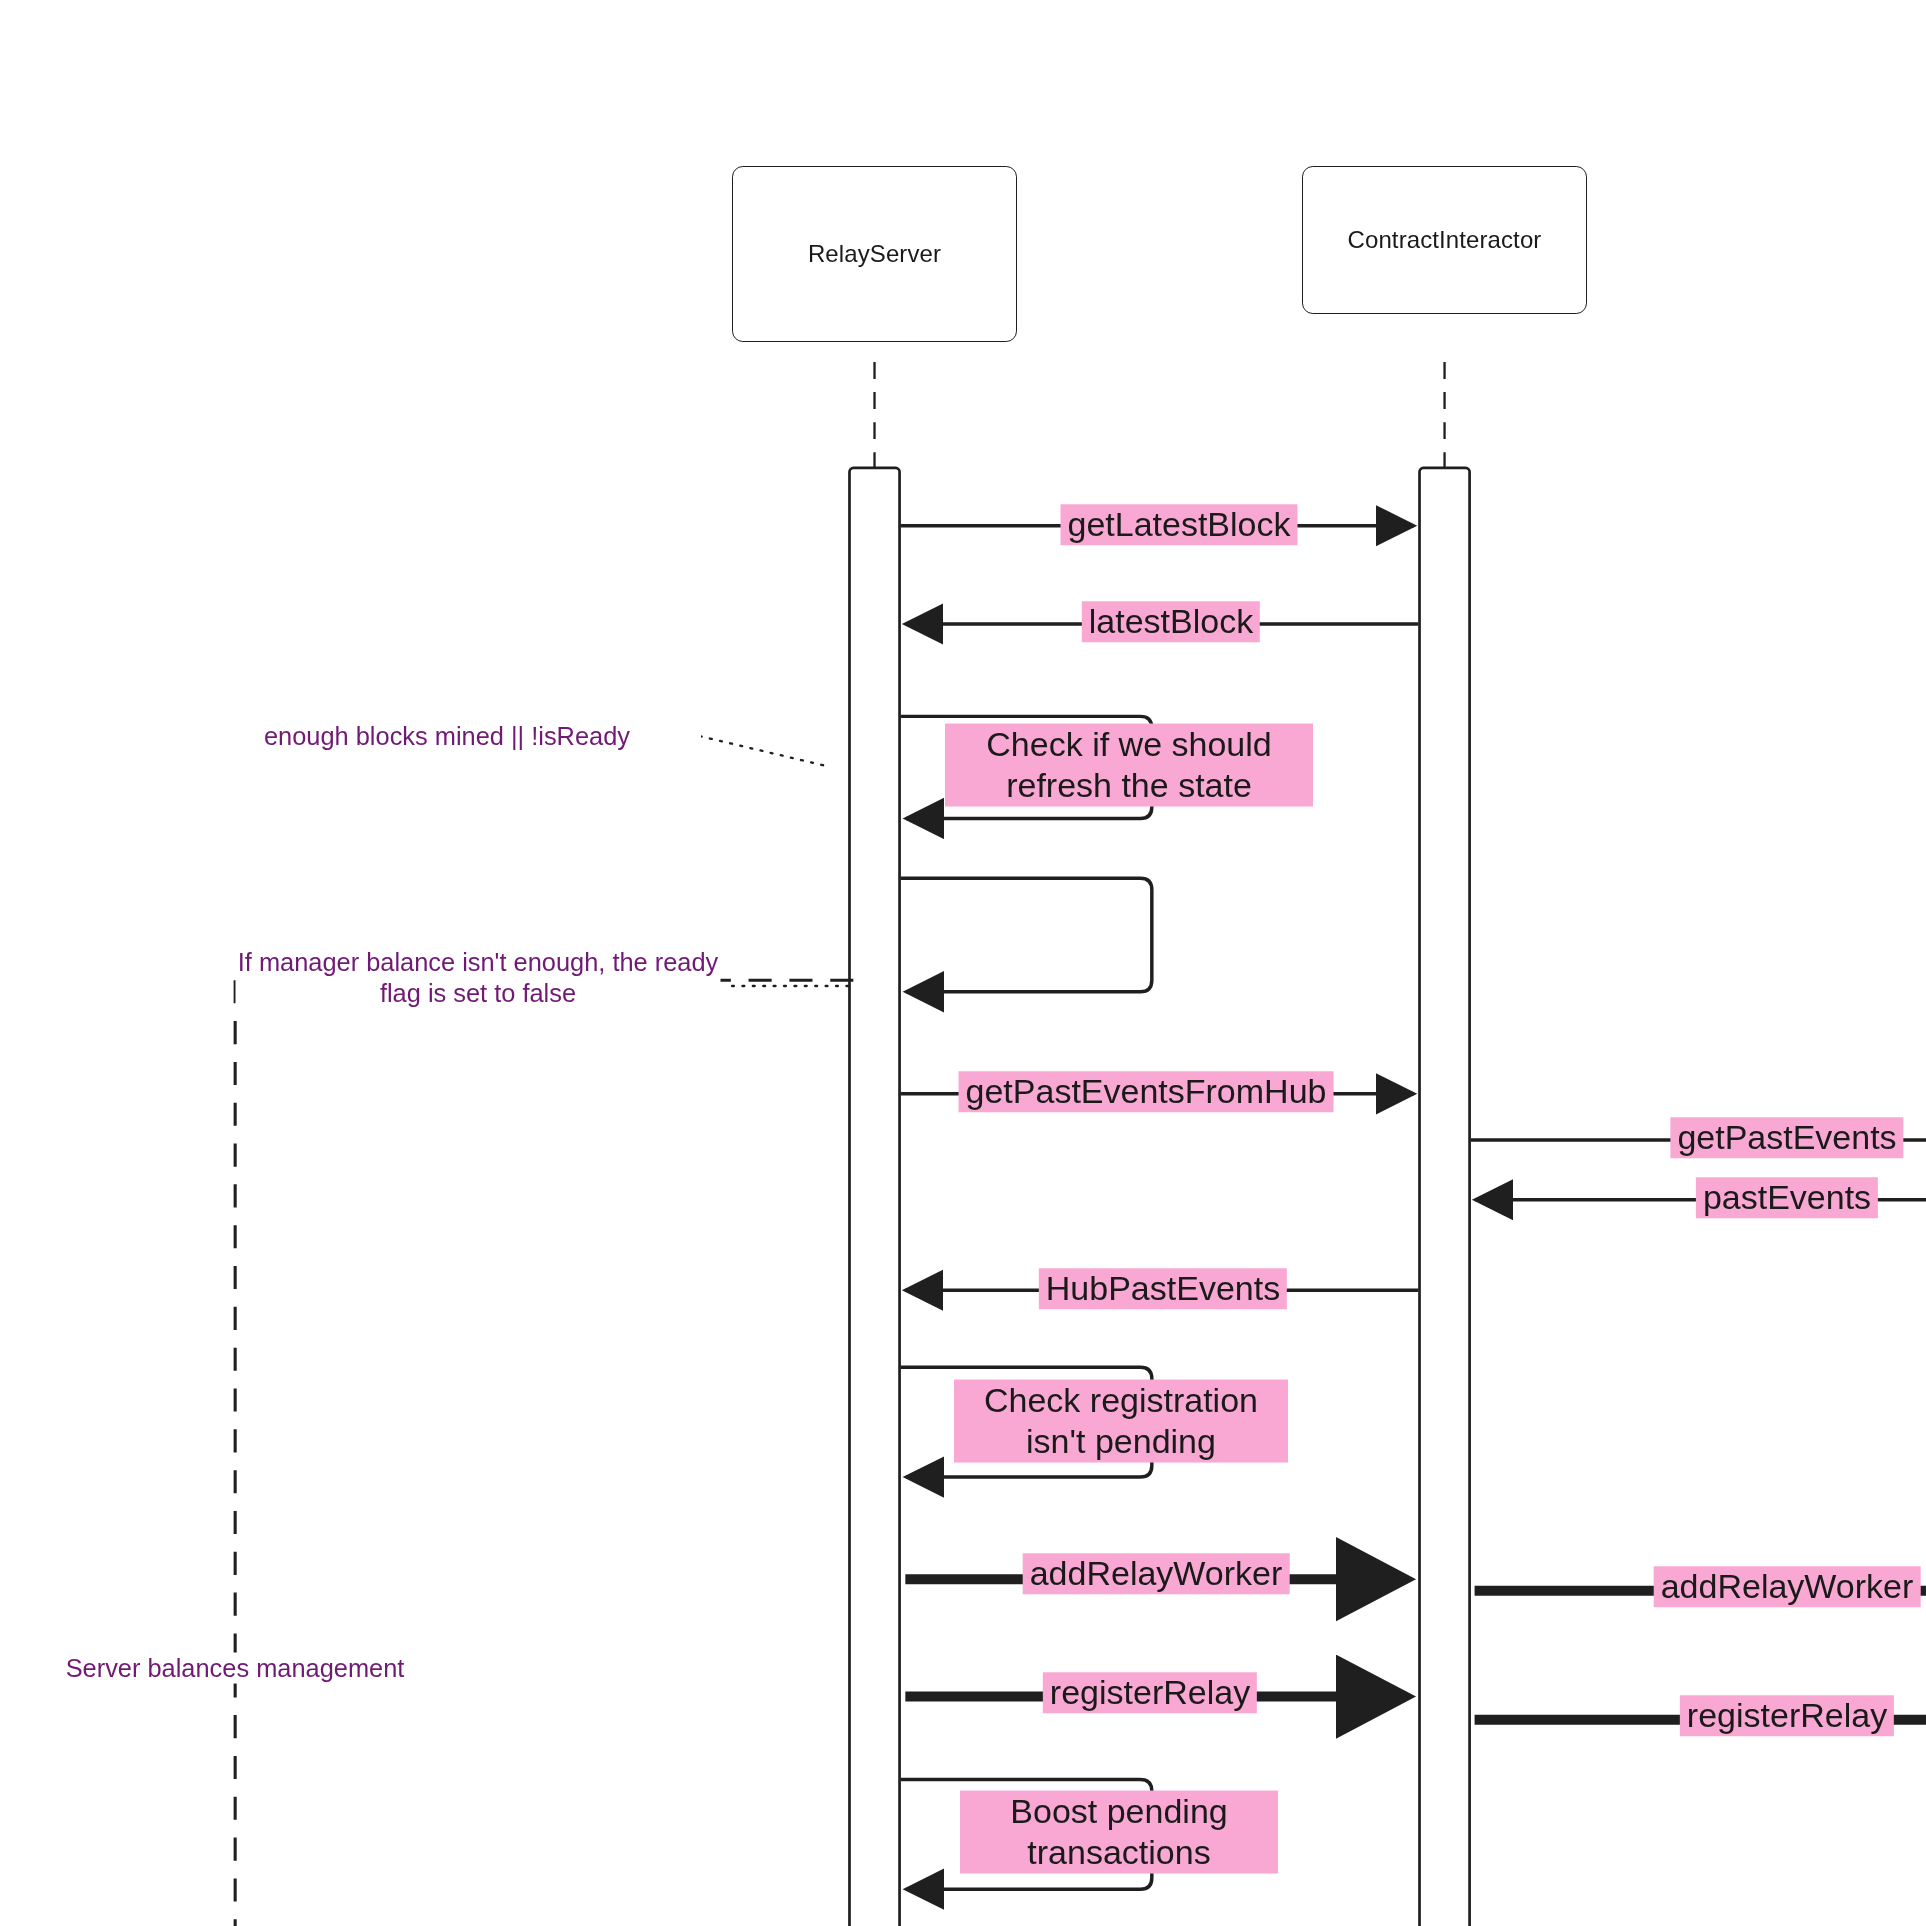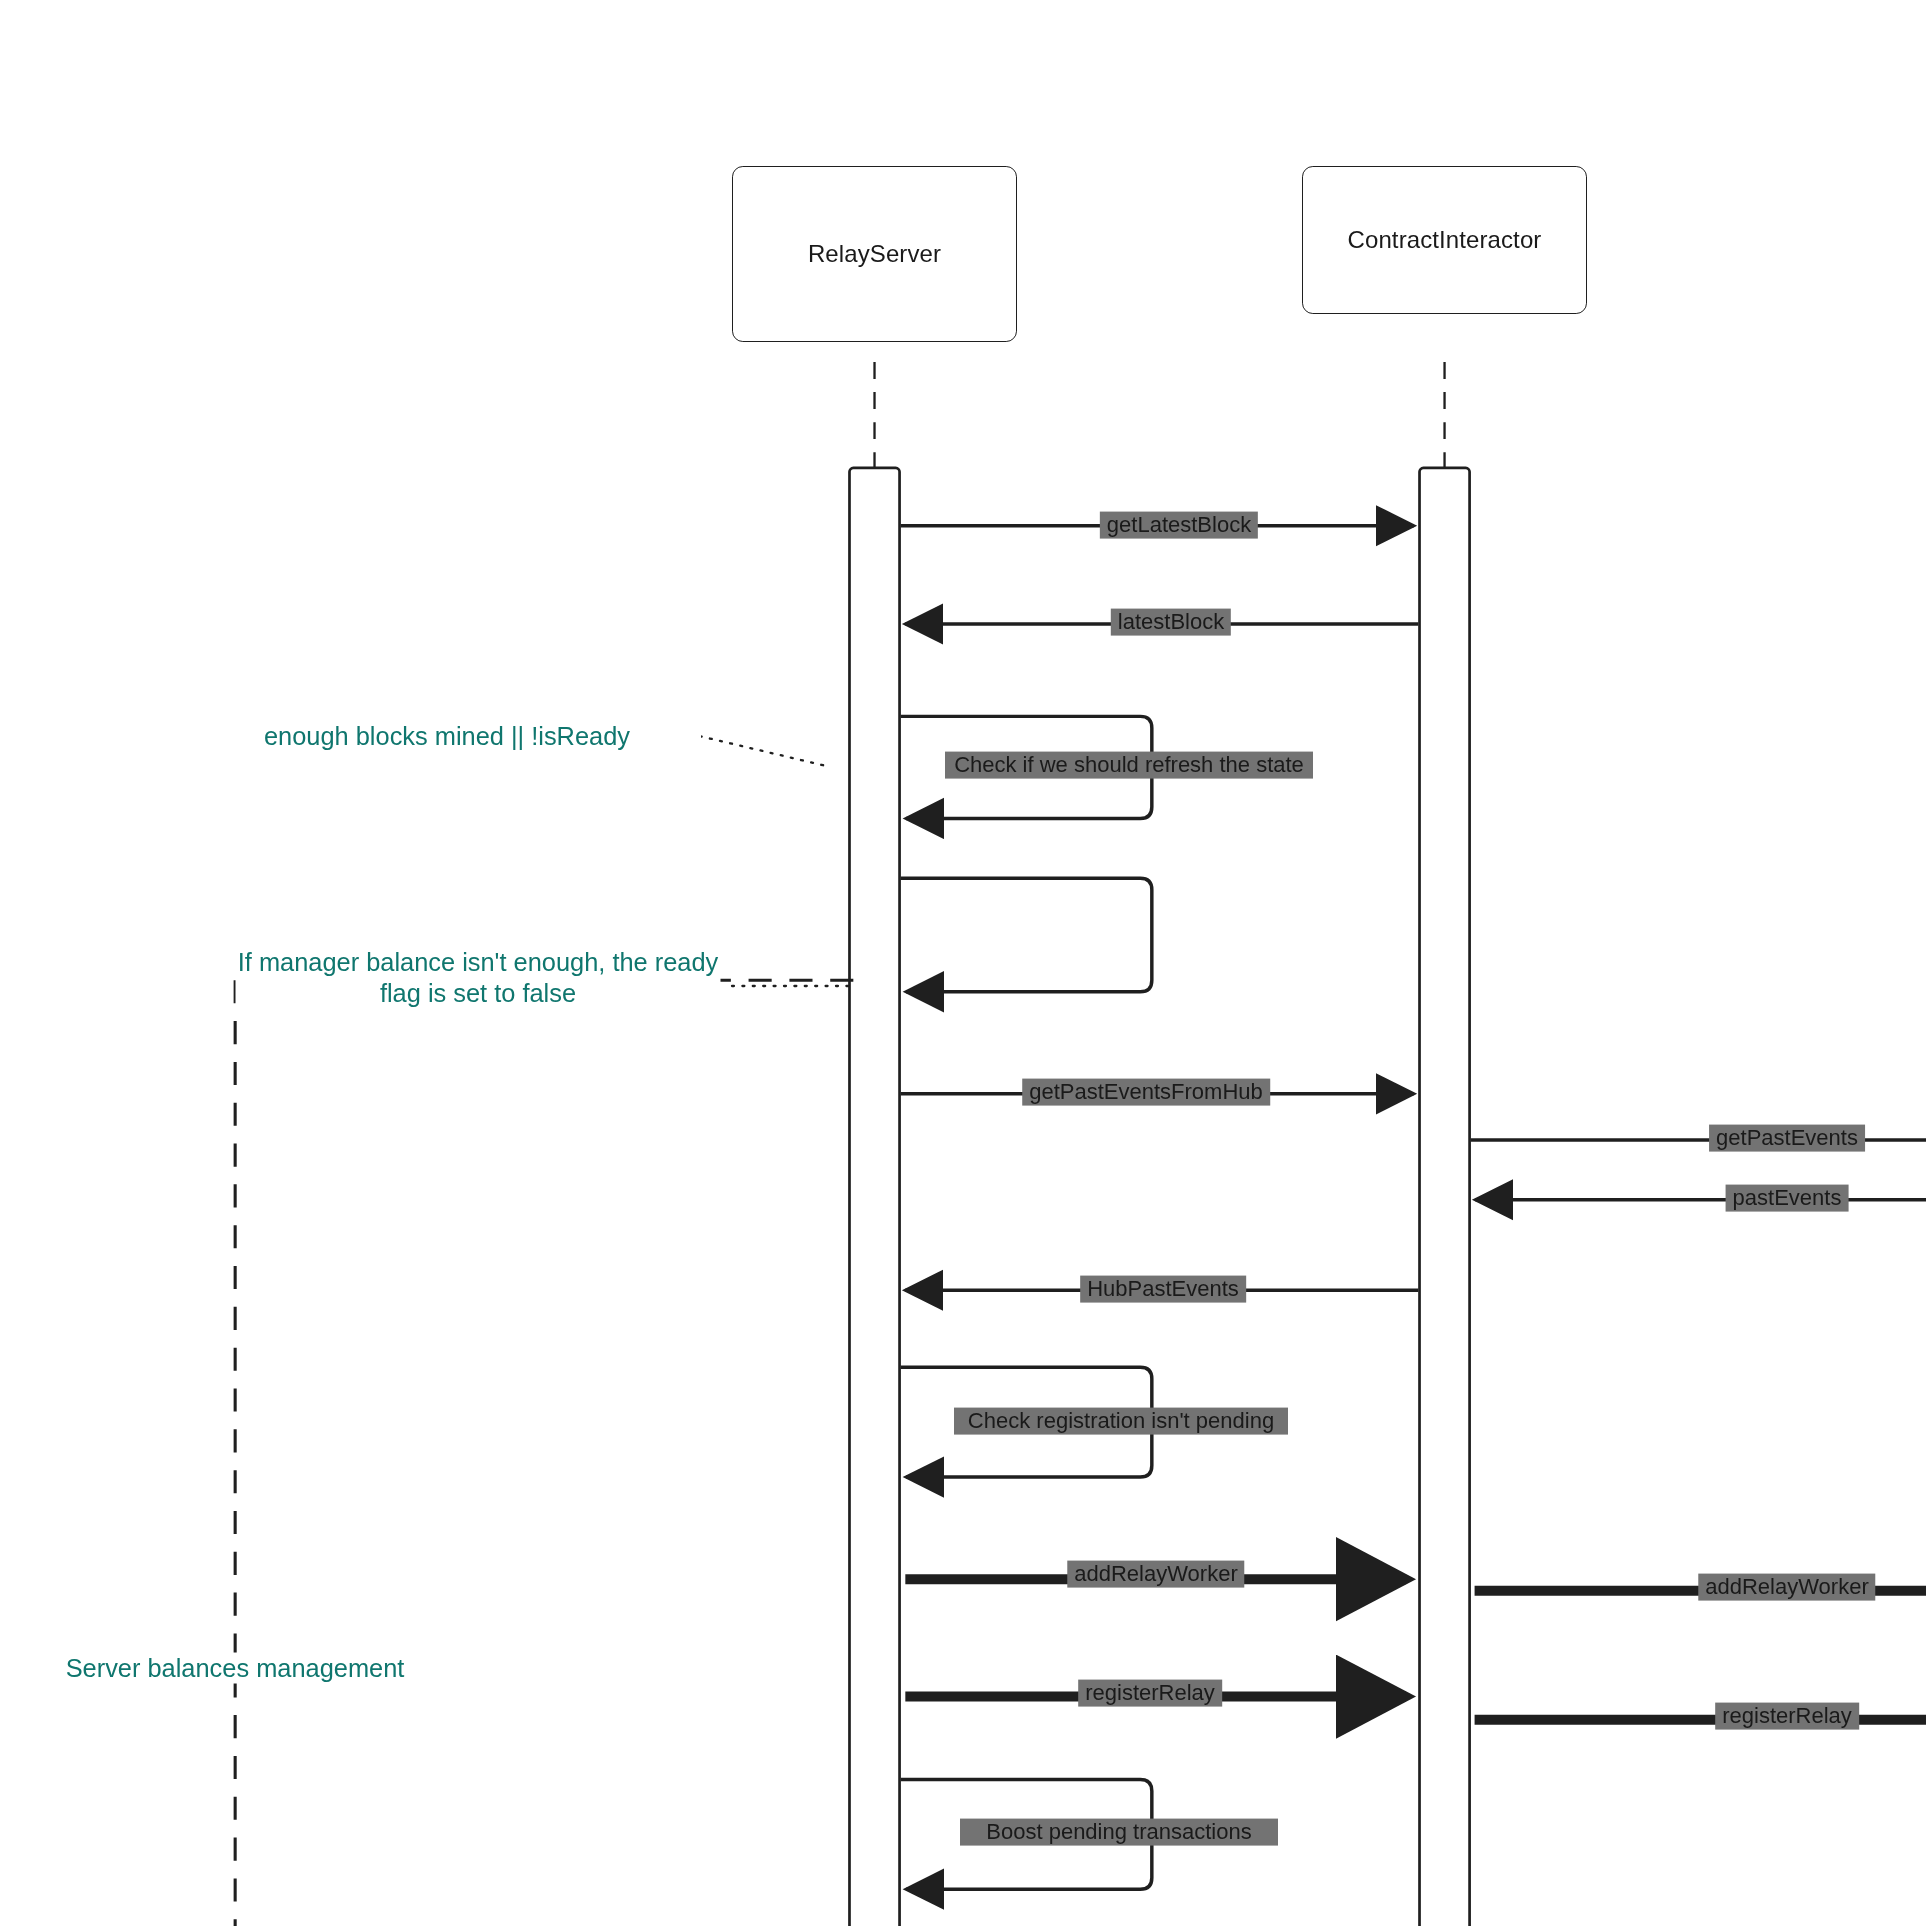--- a/index.html
+++ b/index.html
@@ -36,37 +36,37 @@
     justify-content: center;
     text-align: center;
   }
   .lane-label {
     font-size: 24px;
     color: #1a1a1a;
     letter-spacing: 0.1px;
   }
   .msg-label {
     position: absolute;
-    font-size: 22px;
+    font-size: 34px;
     color: #1a1a1a;
-    background: #737373;
+    background: #f9a8d4;
     padding: 0 7px;
     white-space: nowrap;
     text-align: center;
     transform: translate(-50%, -50%);
     line-height: 1.22;
   }
   .msg-label.multi {
     white-space: normal;
     text-align: center;
   }
   .note-label {
     position: absolute;
     font-size: 25.4px;
-    color: #0f766e;
+    color: #701a75;
     background: #ffffff;
     line-height: 1.22;
     text-align: center;
     transform: translate(-50%, -50%);
   }
 </style>
 </head>
 <body>
 
 <div id="canvas">

